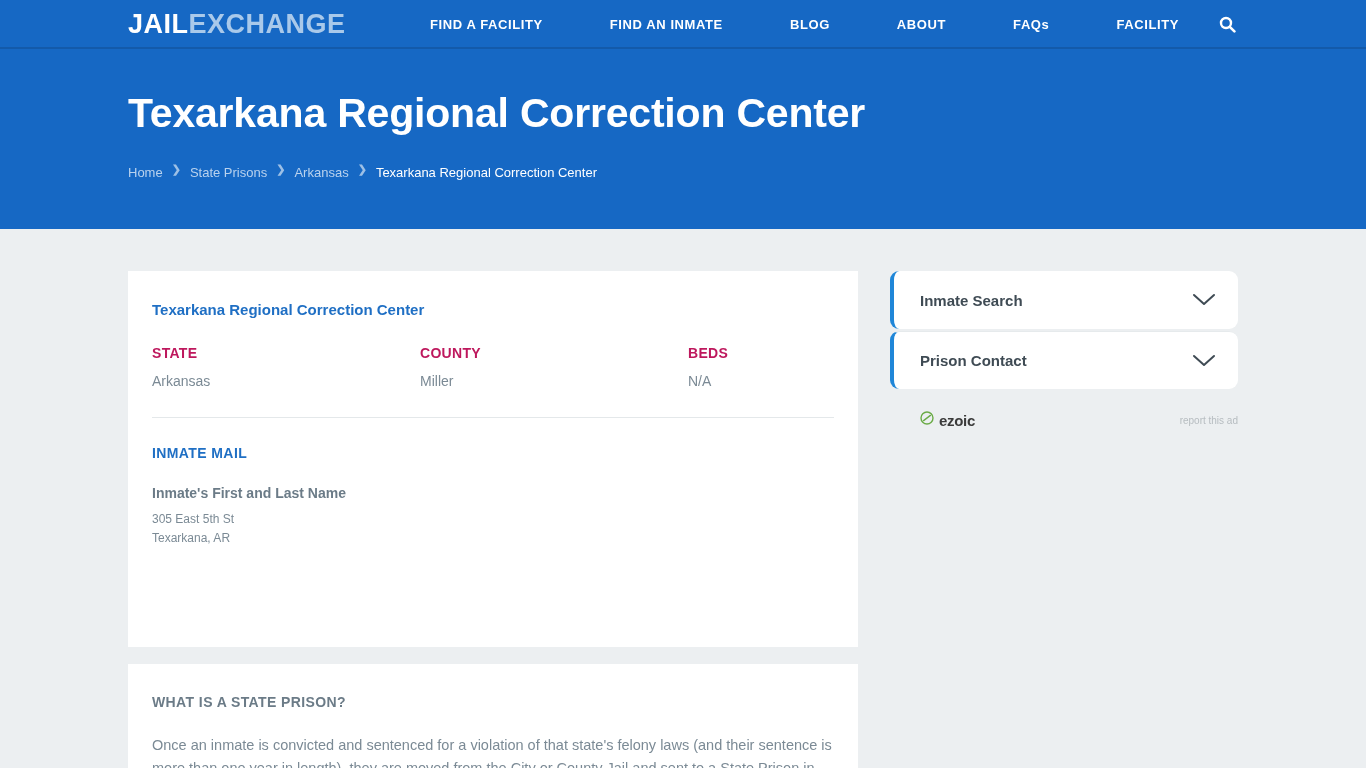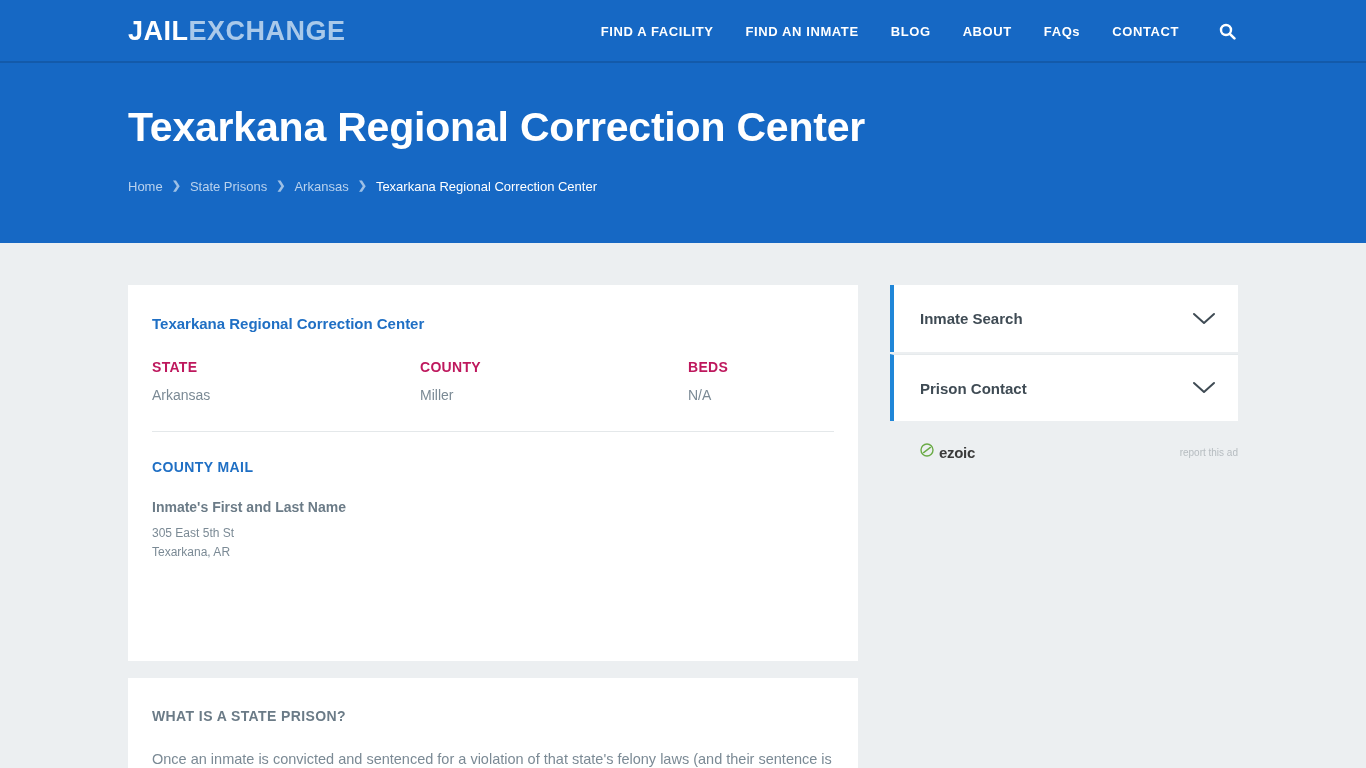--- a/index.html
+++ b/index.html
@@ -12,21 +12,21 @@
 
   body {
     font-family: "Liberation Sans", sans-serif;
     background: #eceff1;
     color: #5a6b77;
     -webkit-font-smoothing: antialiased;
   }
 
   
   .topbar {
-    height: 63px;
+    height: 49px;
     background: #1668c4;
     display: flex;
     align-items: center;
     padding: 0 130px 0 128px;
     position: relative;
   }
   .topbar::after {
     content: "";
     position: absolute;
     left: 0; right: 0; bottom: 0;
@@ -51,20 +51,21 @@
     align-items: center;
     gap: 32px;
   }
   .nav-item {
     color: #ffffff;
     font-size: 13px;
     font-weight: bold;
     letter-spacing: 0.6px;
     white-space: nowrap;
     cursor: pointer;
+    margin-left: 35px;
   }
   .nav-search {
     margin-left: 8px;
     display: flex;
     align-items: center;
     cursor: pointer;
   }
 
   
   .hero {
@@ -77,21 +78,20 @@
     color: #ffffff;
     font-size: 41px;
     font-weight: bold;
     line-height: 1.1;
     padding-top: 42px;
     letter-spacing: -0.2px;
     white-space: nowrap;
   }
   .breadcrumb {
     display: flex;
-    align-items: center;
     gap: 9px;
     margin-top: 29px;
     font-size: 13px;
   }
   .crumb {
     color: #b9d2ee;
     cursor: pointer;
     white-space: nowrap;
   }
   .crumb.current {
@@ -185,25 +185,26 @@
   .section-body {
     font-size: 14.5px;
     line-height: 1.58;
     color: #7b8a95;
   }
 
   
   .accordion {
     background: #ffffff;
     border-left: 4px solid #1f86d8;
-    height: 67px;
+    height: 58px;
     display: flex;
     align-items: center;
     padding: 0 22px 0 26px;
     cursor: pointer;
+    border-radius: 9px;
   }
   .accordion + .accordion {
     margin-top: 2px;
     border-top: 1px solid #e6eaec;
   }
   .accordion-label {
     font-size: 15px;
     font-weight: bold;
     color: #3f4b54;
   }
@@ -247,21 +248,21 @@
   <div class="logo">
     <span class="lg-a">JAIL</span><span class="lg-b">EXCHANGE</span>
   </div>
 
   <nav class="nav">
     <span class="nav-item">FIND A FACILITY</span>
     <span class="nav-item">FIND AN INMATE</span>
     <span class="nav-item">BLOG</span>
     <span class="nav-item">ABOUT</span>
     <span class="nav-item">FAQs</span>
-    <span class="nav-item">CONTACT</span>
+    <span class="nav-item">FACILITY</span>
     <span class="nav-search">
       <svg width="17" height="17" viewBox="0 0 17 17" aria-hidden="true">
         <circle cx="7" cy="7" r="5" fill="none" stroke="#ffffff" stroke-width="2.4"></circle>
         <line x1="10.8" y1="10.8" x2="15.4" y2="15.4" stroke="#ffffff" stroke-width="2.6" stroke-linecap="round"></line>
       </svg>
     </span>
   </nav>
 </div>
 
 <div class="hero">
@@ -295,21 +296,21 @@
           <div class="stat-value">Miller</div>
         </div>
         <div class="stat-col">
           <div class="stat-label">BEDS</div>
           <div class="stat-value">N/A</div>
         </div>
       </div>
 
       <div class="divider"></div>
 
-      <div class="mail-heading">COUNTY MAIL</div>
+      <div class="mail-heading">INMATE MAIL</div>
       <div class="mail-name">Inmate's First and Last Name</div>
       <div class="mail-line">305 East 5th St</div>
       <div class="mail-line">Texarkana, AR</div>
 
       <div class="card-spacer"></div>
     </div>
 
     <div class="card">
       <div class="section-heading">WHAT IS A STATE PRISON?</div>
       <div class="section-body">Once an inmate is convicted and sentenced for a violation of that state's felony laws (and their sentence is more than one year in length), they are moved from the City or County Jail and sent to a State Prison in Arkansas. If the violation they are convicted of is a federal crime, they will be</div>

